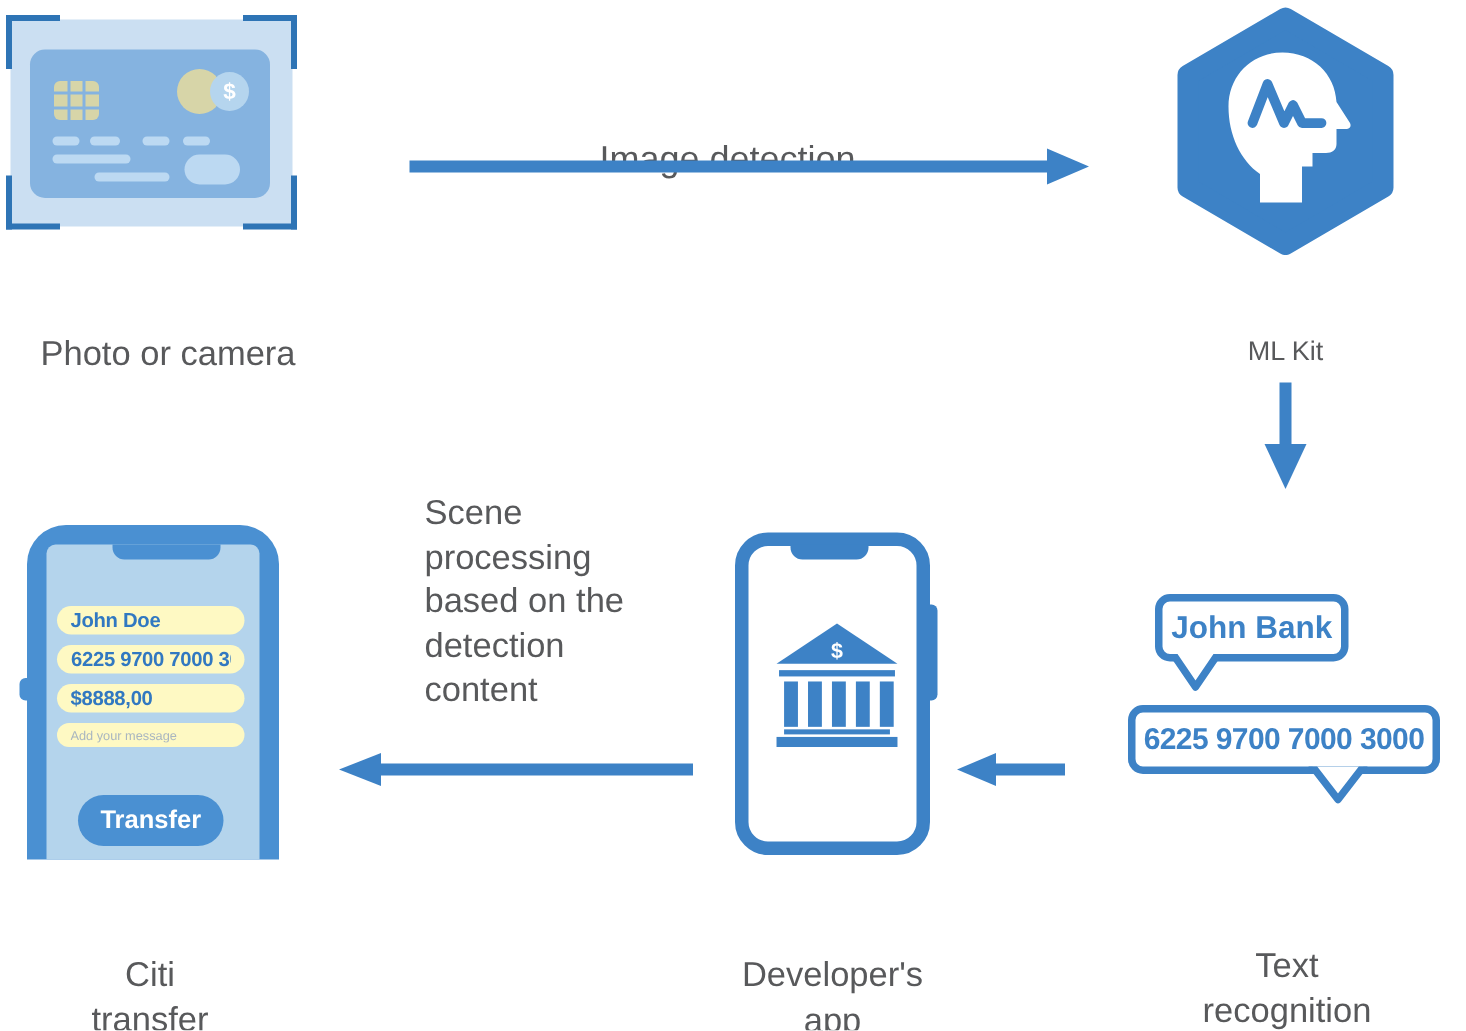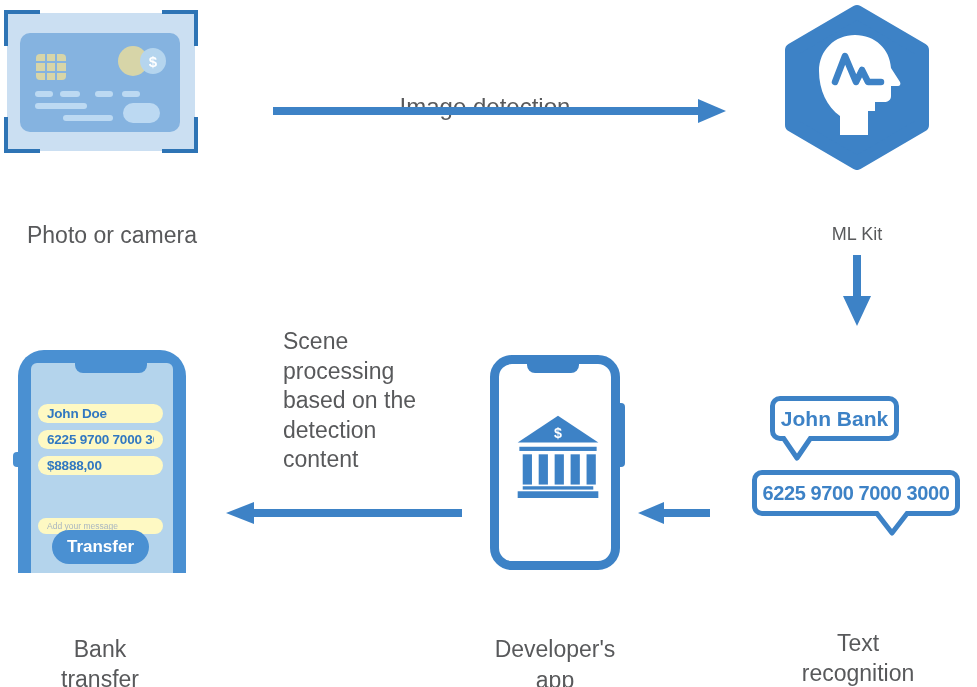--- a/index.html
+++ b/index.html
@@ -56,21 +56,21 @@
 
   
   .bt-phone{left:18px;top:350px;width:168px;height:223px;background:var(--phone-body-blue);
             border-radius:26px 26px 0 0;z-index:1;}
   .bt-screen{left:13px;top:13px;width:142px;height:210px;background:var(--screen-blue);border-radius:6px 6px 0 0;position:absolute;}
   .bt-notch{position:absolute;left:44px;top:0;width:72px;height:10px;background:var(--phone-body-blue);border-radius:0 0 8px 8px;}
   .bt-btn{left:13px;top:452px;width:7px;height:15px;background:var(--phone-body-blue);border-radius:4px 0 0 4px;z-index:0;}
   .field{position:absolute;left:7px;width:125px;height:19px;border:none;outline:none;background:#fef9c3;border-radius:10px;
          color:var(--field-text-blue);font-weight:bold;font-size:13.5px;padding:0 9px;letter-spacing:-0.2px;}
   .field::placeholder{color:var(--placeholder-gray);font-weight:normal;font-size:8.5px;letter-spacing:0;}
-  .field.msg{height:16px;font-size:8.5px;margin-top:36px;}
+  .field.msg{height:16px;font-size:8.5px;}
   .transfer-btn{position:absolute;left:21px;top:167px;width:97px;height:34px;border:none;border-radius:17px;
                 background:var(--phone-body-blue);color:#fff;font-weight:bold;font-size:17px;cursor:pointer;}
 
   .scene-caption{left:283px;top:327px;width:170px;color:var(--label-gray);font-size:23px;line-height:29.5px;text-align:left;}
 </style>
 </head>
 <body>
 
 <div class="canvas">
 
@@ -196,18 +196,18 @@
       <div class="bt-screen">
         <div class="bt-notch"></div>
         <input class="field" style="top: 41px;" type="text" value="John Doe">
         <input class="field" style="top: 67px;" type="text" value="6225 9700 7000 3000">
         <input class="field" style="top: 93px;" type="text" value="$8888,00">
         <input class="field msg" style="top: 119px;" type="text" placeholder="Add your message">
         <button class="transfer-btn">Transfer</button>
       </div>
     </div>
     <div class="abs label" style="left:25px;top:606px;width:150px;">
-      <div>Bank</div>
+      <div>Citi</div>
       <div>transfer</div>
     </div>
   </div>
 
 </div>
 
 </body></html>

